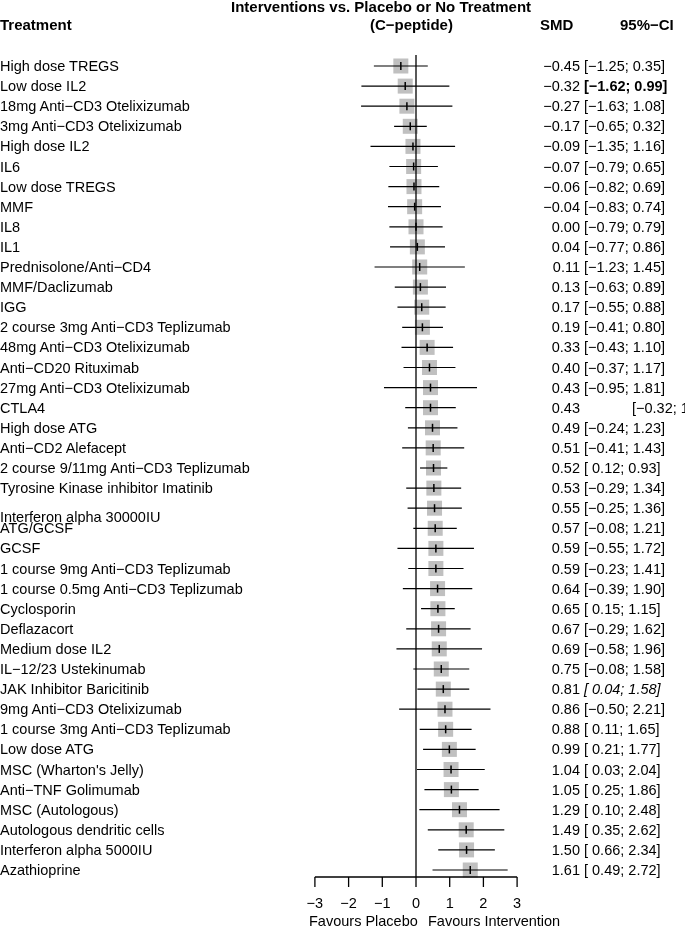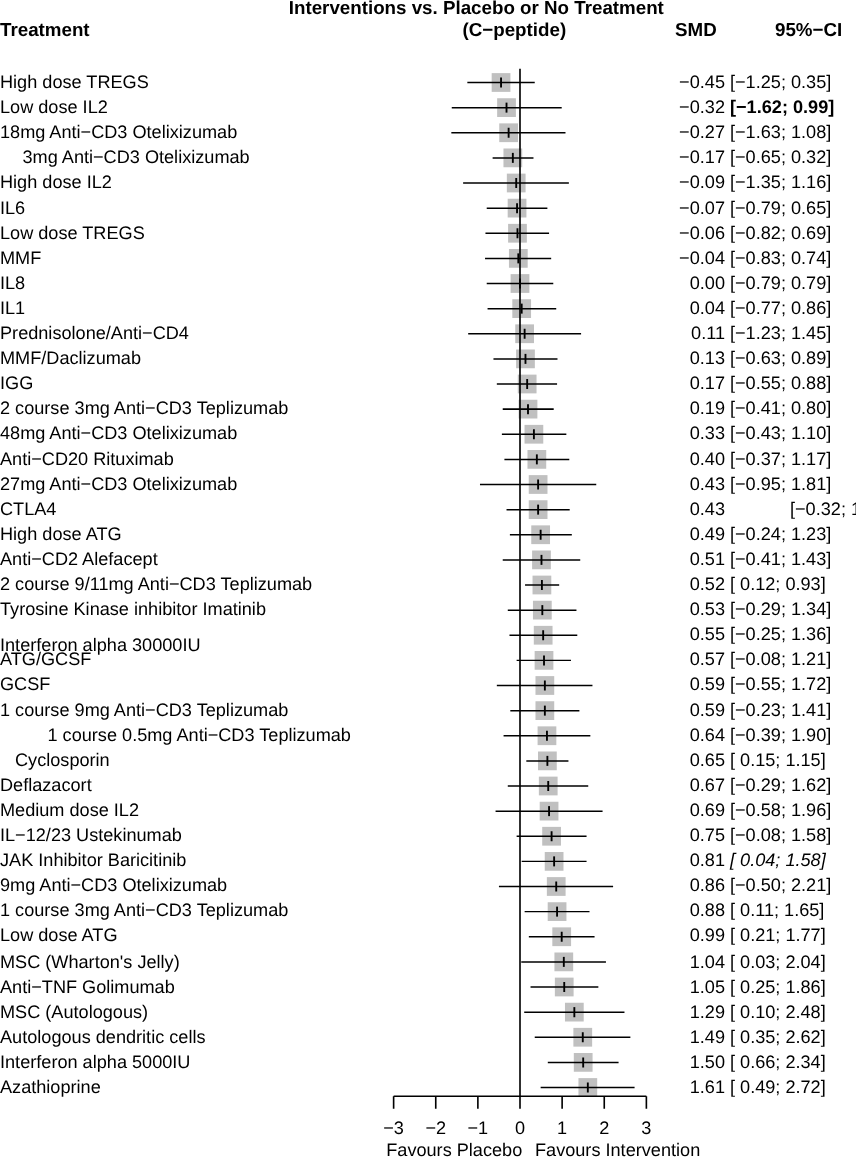--- a/index.html
+++ b/index.html
@@ -24,21 +24,21 @@
 <div id="rows">
     <div class="label" style="top: 58px;">High dose TREGS</div>
     <div class="smd" style="top: 58px;">−0.45</div>
     <div class="ci" style="top: 58px;">[−1.25; 0.35]</div>
     <div class="label" style="top: 78.1px;">Low dose IL2</div>
     <div class="smd" style="top: 78.1px;">−0.32</div>
     <div class="ci" style="top: 78.1px; font-weight: bold;">[−1.62; 0.99]</div>
     <div class="label" style="top: 98.2px;">18mg Anti−CD3 Otelixizumab</div>
     <div class="smd" style="top: 98.2px;">−0.27</div>
     <div class="ci" style="top: 98.2px;">[−1.63; 1.08]</div>
-    <div class="label" style="top: 118.3px; margin-left: 18px;">3mg Anti−CD3 Otelixizumab</div>
+    <div class="label" style="top: 118.3px;">3mg Anti−CD3 Otelixizumab</div>
     <div class="smd" style="top: 118.3px;">−0.17</div>
     <div class="ci" style="top: 118.3px;">[−0.65; 0.32]</div>
     <div class="label" style="top: 138.4px;">High dose IL2</div>
     <div class="smd" style="top: 138.4px;">−0.09</div>
     <div class="ci" style="top: 138.4px;">[−1.35; 1.16]</div>
     <div class="label" style="top: 158.5px;">IL6</div>
     <div class="smd" style="top: 158.5px;">−0.07</div>
     <div class="ci" style="top: 158.5px;">[−0.79; 0.65]</div>
     <div class="label" style="top: 178.6px;">Low dose TREGS</div>
     <div class="smd" style="top: 178.6px;">−0.06</div>
@@ -93,24 +93,24 @@
     <div class="ci" style="top: 500.2px;">[−0.25; 1.36]</div>
     <div class="label" style="top: 520.3px;">ATG/GCSF</div>
     <div class="smd" style="top: 520.3px;">0.57</div>
     <div class="ci" style="top: 520.3px;">[−0.08; 1.21]</div>
     <div class="label" style="top: 540.4px;">GCSF</div>
     <div class="smd" style="top: 540.4px;">0.59</div>
     <div class="ci" style="top: 540.4px;">[−0.55; 1.72]</div>
     <div class="label" style="top: 560.5px;">1 course 9mg Anti−CD3 Teplizumab</div>
     <div class="smd" style="top: 560.5px;">0.59</div>
     <div class="ci" style="top: 560.5px;">[−0.23; 1.41]</div>
-    <div class="label" style="top: 580.6px; padding-left: 38px;">1 course 0.5mg Anti−CD3 Teplizumab</div>
+    <div class="label" style="top: 580.6px;">1 course 0.5mg Anti−CD3 Teplizumab</div>
     <div class="smd" style="top: 580.6px;">0.64</div>
     <div class="ci" style="top: 580.6px;">[−0.39; 1.90]</div>
-    <div class="label" style="top: 600.7px; padding-left: 12px;">Cyclosporin</div>
+    <div class="label" style="top: 600.7px;">Cyclosporin</div>
     <div class="smd" style="top: 600.7px;">0.65</div>
     <div class="ci" style="top: 600.7px;">[ 0.15; 1.15]</div>
     <div class="label" style="top: 620.8px;">Deflazacort</div>
     <div class="smd" style="top: 620.8px;">0.67</div>
     <div class="ci" style="top: 620.8px;">[−0.29; 1.62]</div>
     <div class="label" style="top: 640.9px;">Medium dose IL2</div>
     <div class="smd" style="top: 640.9px;">0.69</div>
     <div class="ci" style="top: 640.9px;">[−0.58; 1.96]</div>
     <div class="label" style="top: 661px;">IL−12/23 Ustekinumab</div>
     <div class="smd" style="top: 661px;">0.75</div>

